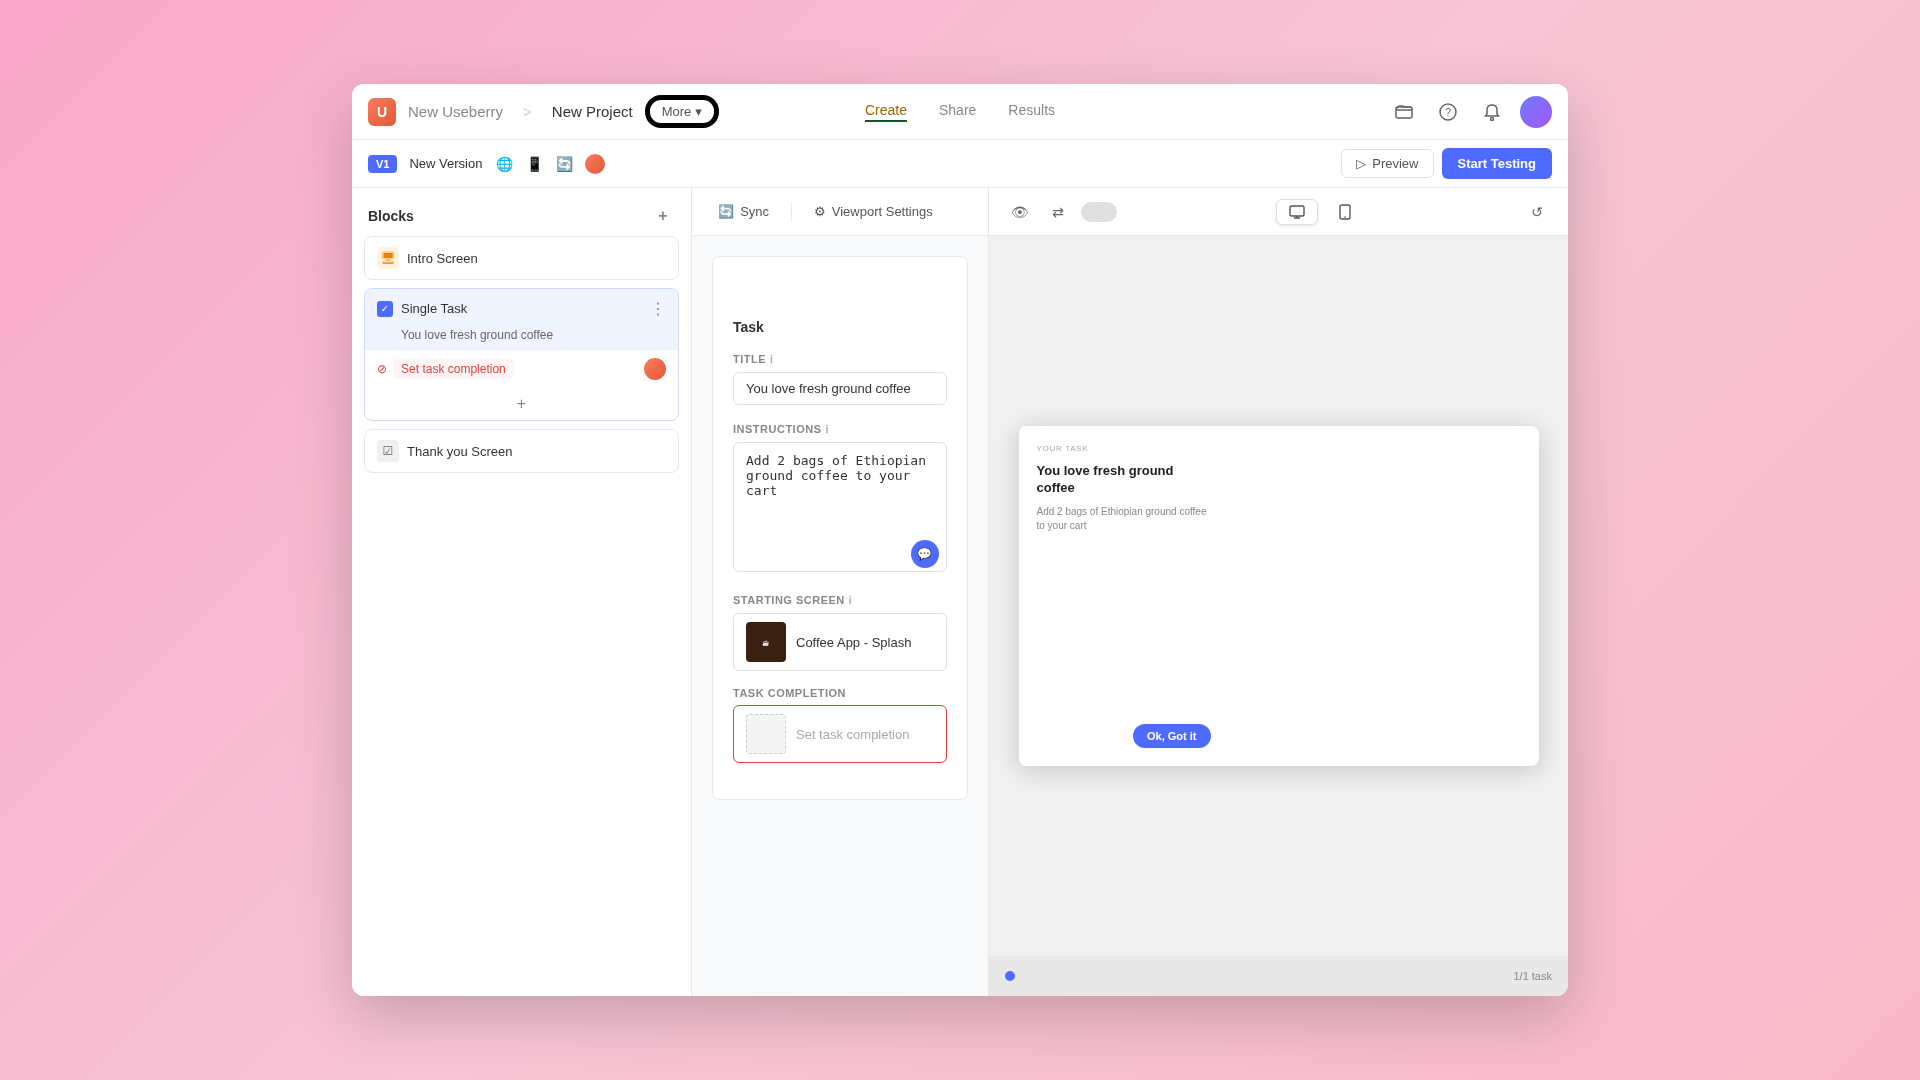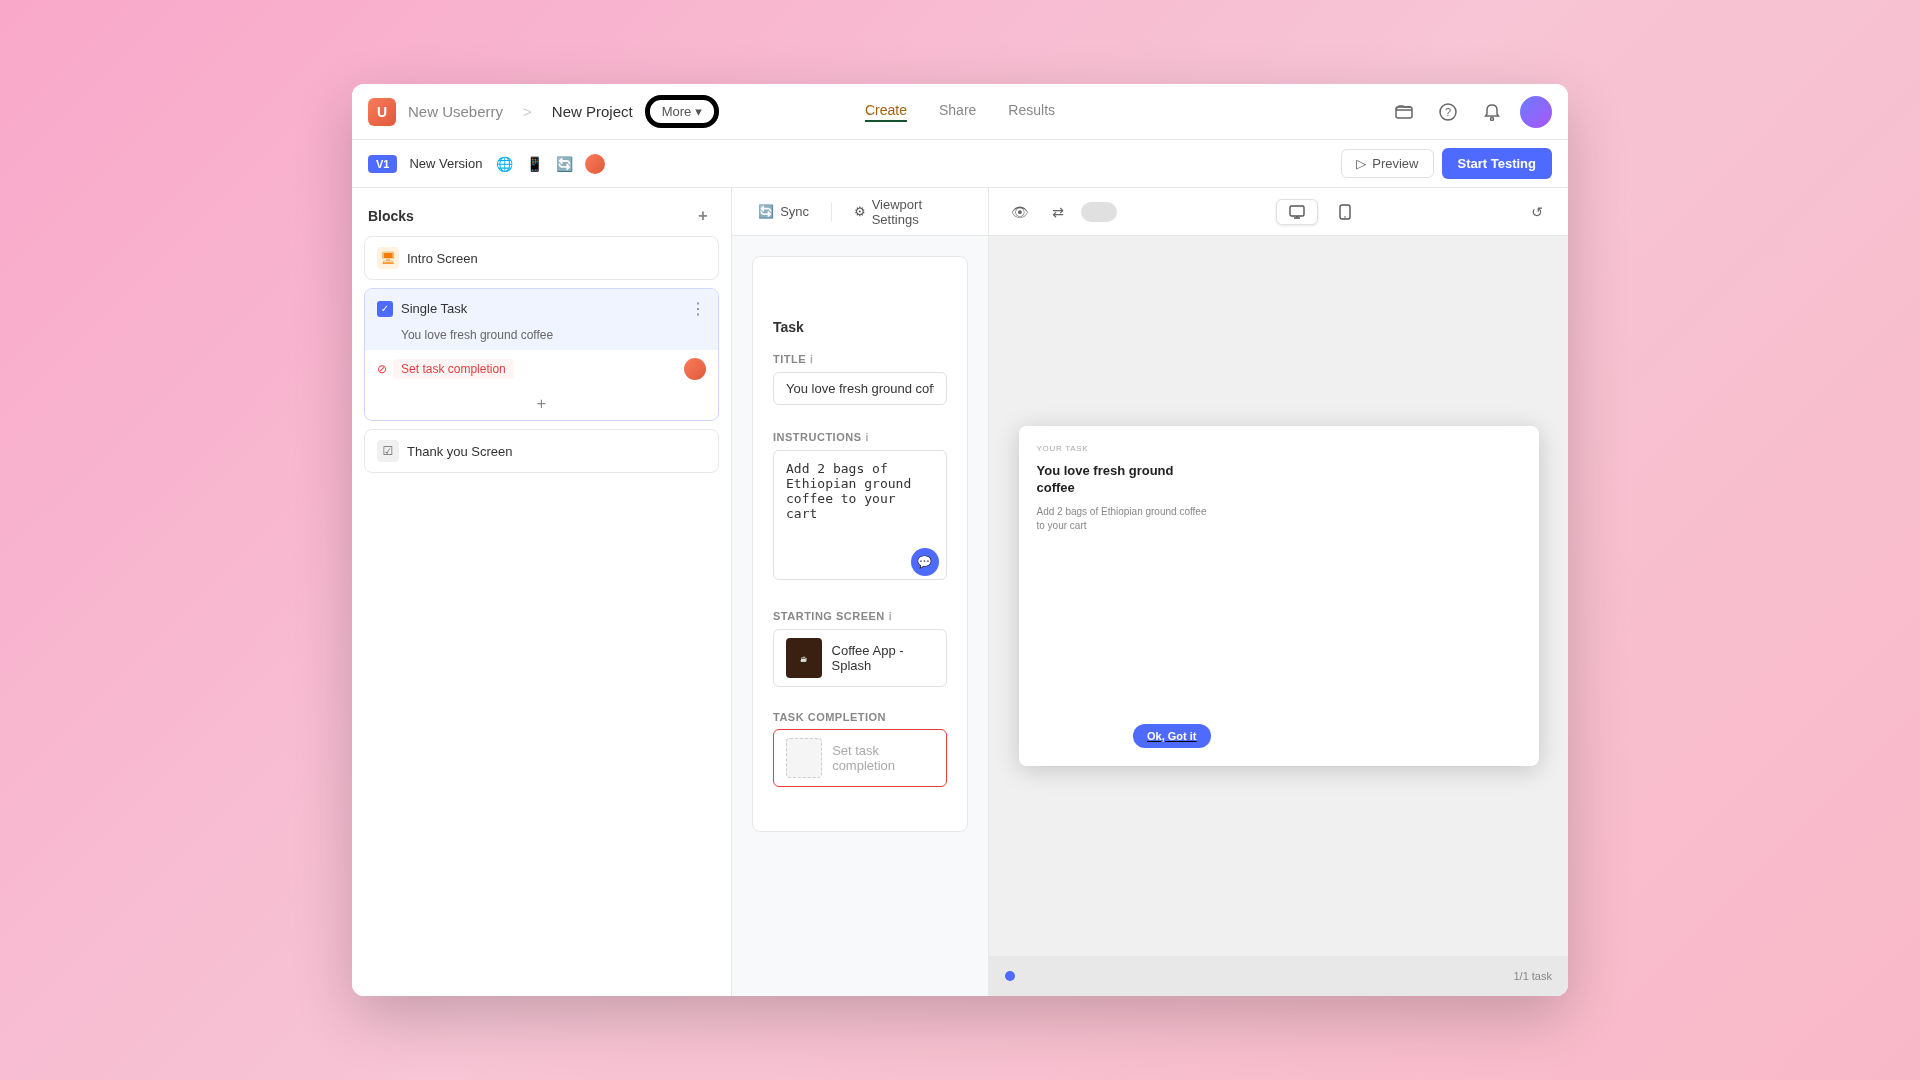--- a/index.html
+++ b/index.html
@@ -178,21 +178,21 @@
       cursor: pointer;
     }
     
     .main-content {
       display: flex;
       flex: 1;
       overflow: hidden;
     }
     
     .sidebar {
-      width: 380px;
+      width: 340px;
       background: #fff;
       border-right: 1px solid #e8e8e8;
       display: flex;
       flex-direction: column;
       overflow: hidden;
       flex-shrink: 0;
     }
     .sidebar-header {
       padding: 16px 16px 8px;
       font-size: 14px;
@@ -401,21 +401,21 @@
       padding: 20px;
     }
     .panel-title {
       font-size: 14px;
       font-weight: 600;
       color: #333;
       margin-bottom: 16px;
       margin-top: 42px;
     }
     .form-section {
-      margin-bottom: 24px;
+      margin-bottom: 16px;
     }
     .form-label {
       font-size: 11px;
       font-weight: 600;
       color: #888;
       text-transform: uppercase;
       letter-spacing: 0.5px;
       margin-bottom: 6px;
       display: flex;
       align-items: center;
@@ -798,21 +798,21 @@
         <div style="flex:1;"></div>
         <div class="preview-icon-btn preview-right">↺</div>
       </div>
       <div class="preview-content">
         <div style="width:520px;height:340px;background:#fff;border-radius:8px;box-shadow:0 4px 24px rgba(0,0,0,0.18);display:flex;overflow:hidden;position:relative;">
 
           <div style="width:210px;background:#fff;padding:18px;z-index:10;flex-shrink:0;display:flex;flex-direction:column;">
             <div style="font-size:8px;color:#aaa;text-transform:uppercase;letter-spacing:0.7px;margin-bottom:10px;">YOUR TASK</div>
             <div style="font-size:13px;font-weight:700;color:#222;margin-bottom:8px;line-height:1.3;">You love fresh ground coffee</div>
             <div style="font-size:10px;color:#888;line-height:1.4;">Add 2 bags of Ethiopian ground coffee to your cart</div>
-            <div style="margin-top:auto;display:flex;justify-content:flex-end;text-decoration:underline;">
+            <div style="margin-top:auto;display:flex;justify-content:flex-end;">
               <button class="ok-btn">Ok, Got it</button>
             </div>
           </div>
 
         </div>
       </div>
 
       <div style="height:40px;background:#e8e8e8;display:flex;align-items:center;padding:0 16px;">
         <div style="width:10px;height:10px;border-radius:50%;background:#4f6bff;"></div>
         <span style="margin-left:auto;font-size:11px;color:#888;">1/1 task</span>

